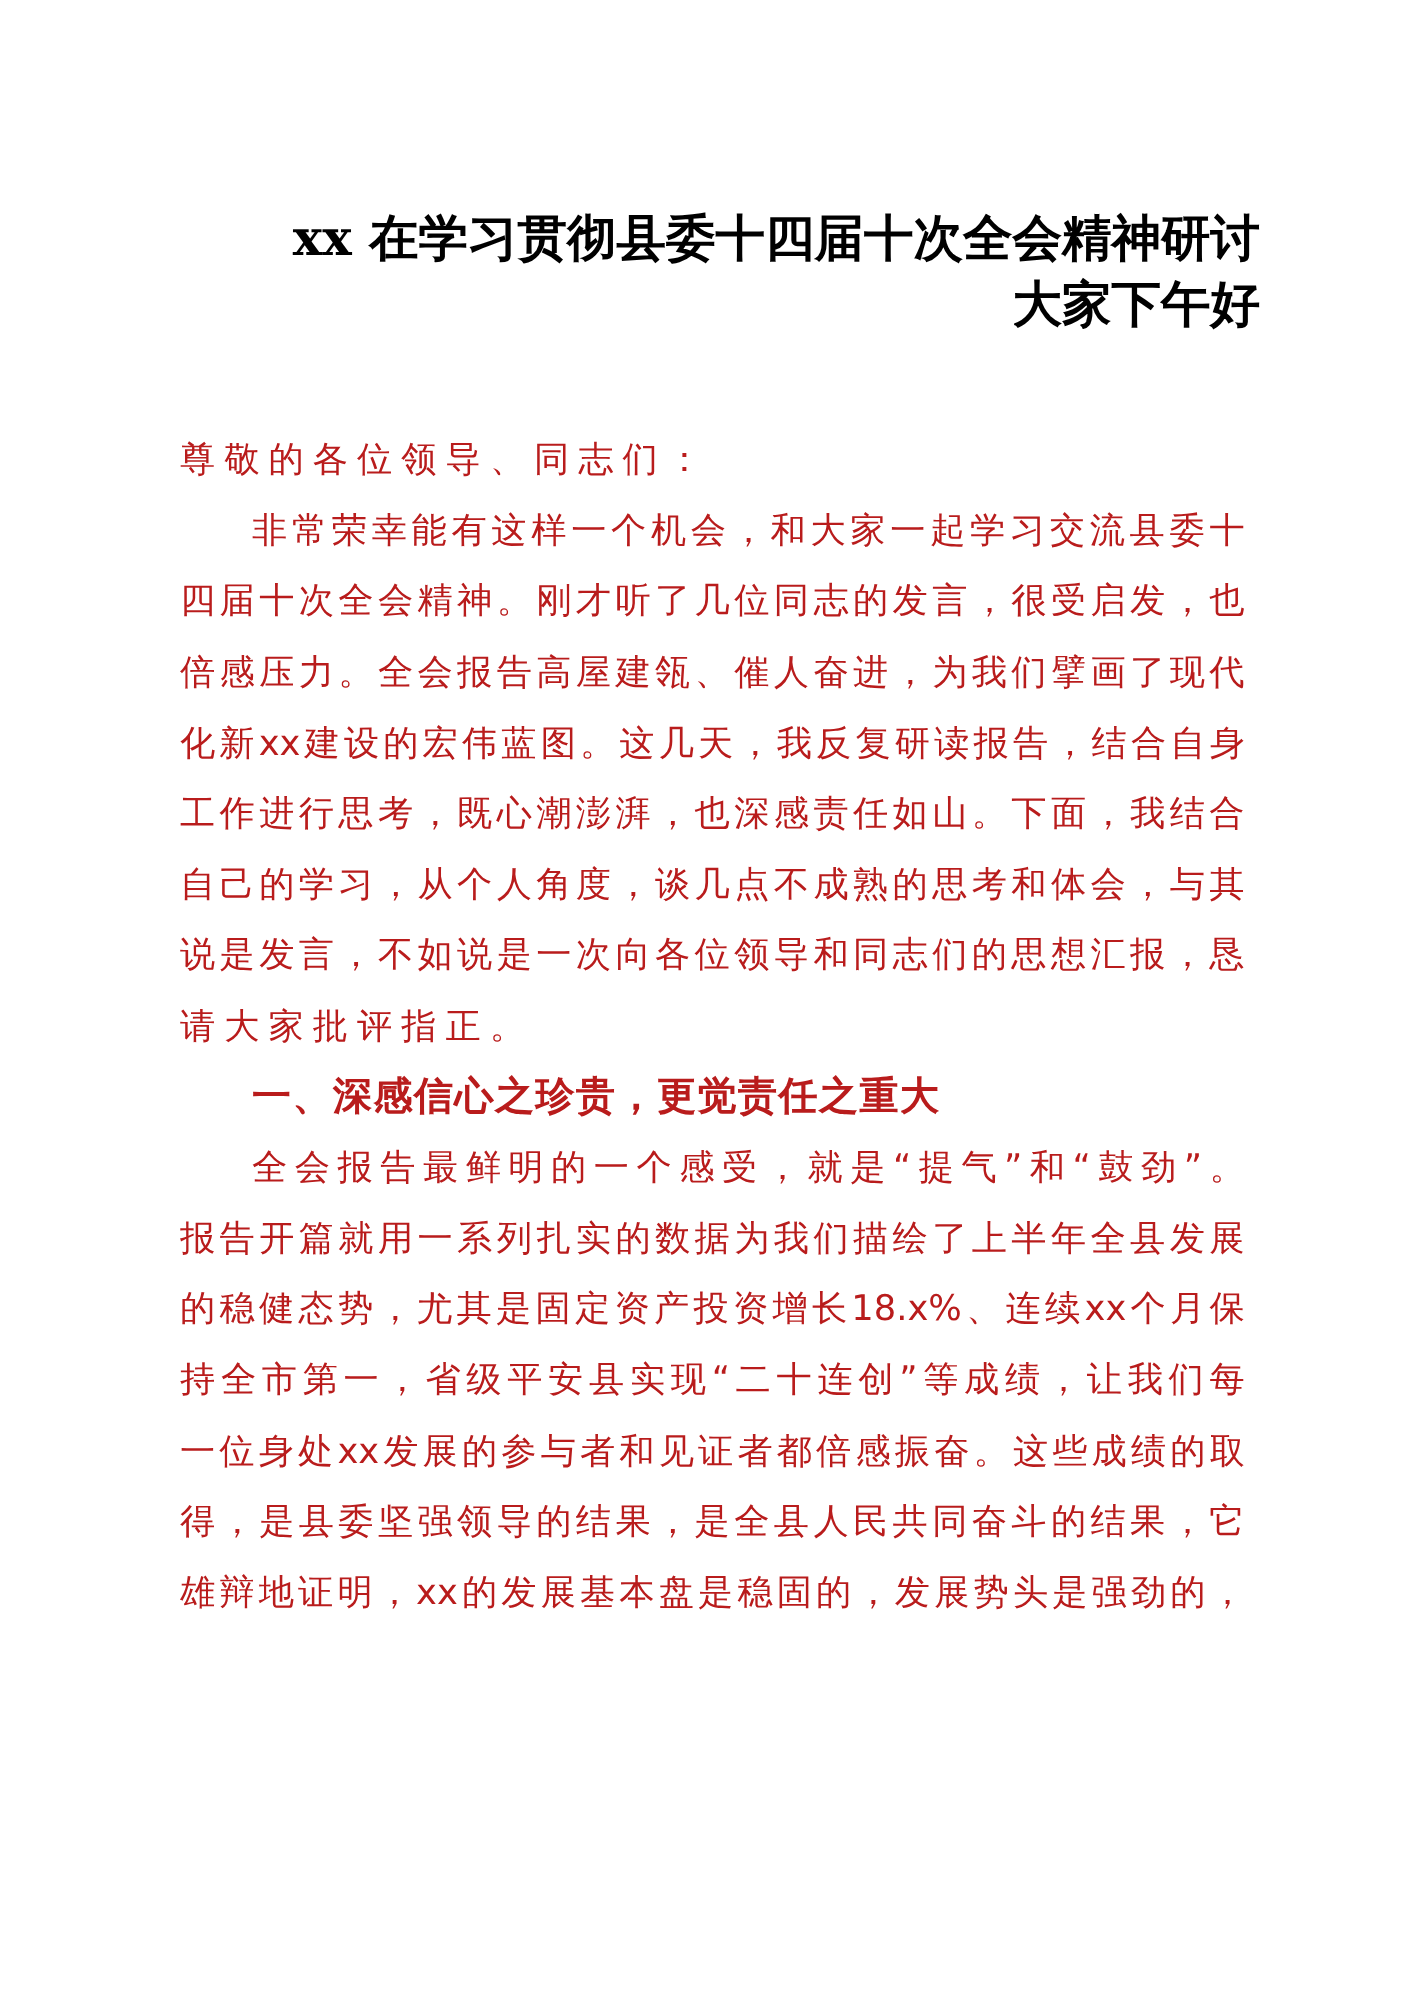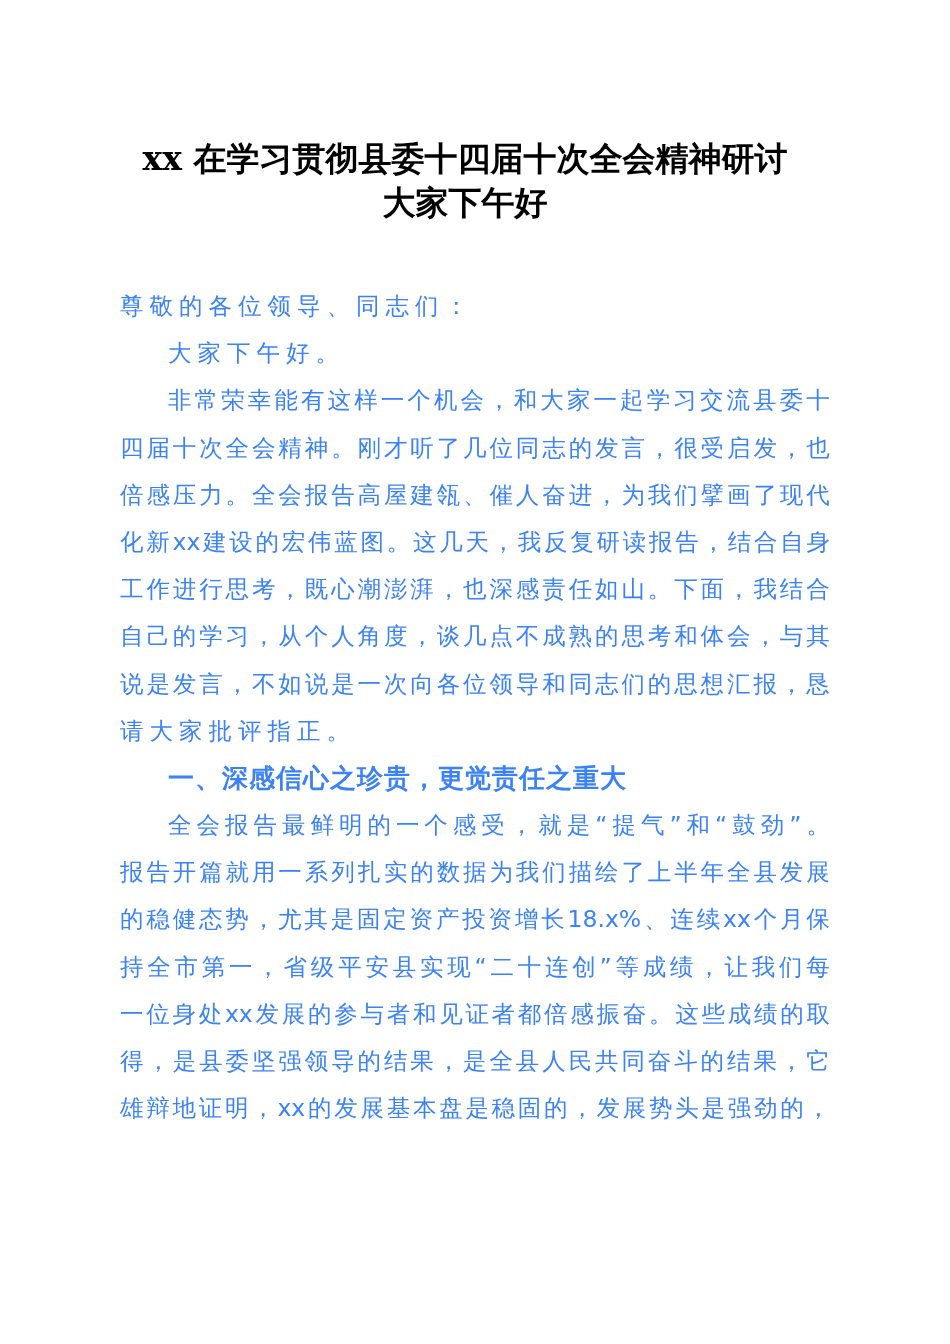--- a/index.html
+++ b/index.html
@@ -17,42 +17,42 @@
     .page {
       position: absolute;
       left: 0;
       top: 0;
       width: 950px;
       height: 1344px;
       background: #ffffff;
     }
     .title {
       position: absolute;
-      left: 100px;
+      left: 110px;
       width: 730px;
       top: 137px;
-      text-align: center;
+      text-align: right;
       font-family: "DejaVu Serif", "Liberation Serif", serif;
       font-weight: bold;
       font-size: 33px;
       line-height: 44px;
       letter-spacing: 0px;
     }
     .title .line {
       display: block;
       white-space: nowrap;
     }
     .body {
       position: absolute;
       left: 120px;
       top: 283px;
       width: 710px;
       font-family: "DejaVu Sans", "Liberation Sans", sans-serif;
       font-size: 23.5px;
-      color: #3b82f6;
+      color: #b91c1c;
     }
     .line-row {
       height: 47.2px;
       line-height: 47.2px;
       white-space: nowrap;
       display: flex;
       justify-content: space-between;
     }
     .line-row.last {
       justify-content: flex-start;
@@ -79,21 +79,20 @@
 
 <div class="page">
 
   <div class="title">
     <span class="line">xx 在学习贯彻县委十四届十次全会精神研讨</span>
     <span class="line">大家下午好</span>
   </div>
 
   <div class="body">
     <div class="line-row last">尊敬的各位领导、同志们：</div>
-    <div class="line-row last indent">大家下午好。</div>
 
     <div>
       <div class="line-row indent js-justify">
           <span class="ch">非</span>
           <span class="ch">常</span>
           <span class="ch">荣</span>
           <span class="ch">幸</span>
           <span class="ch">能</span>
           <span class="ch">有</span>
           <span class="ch">这</span>

